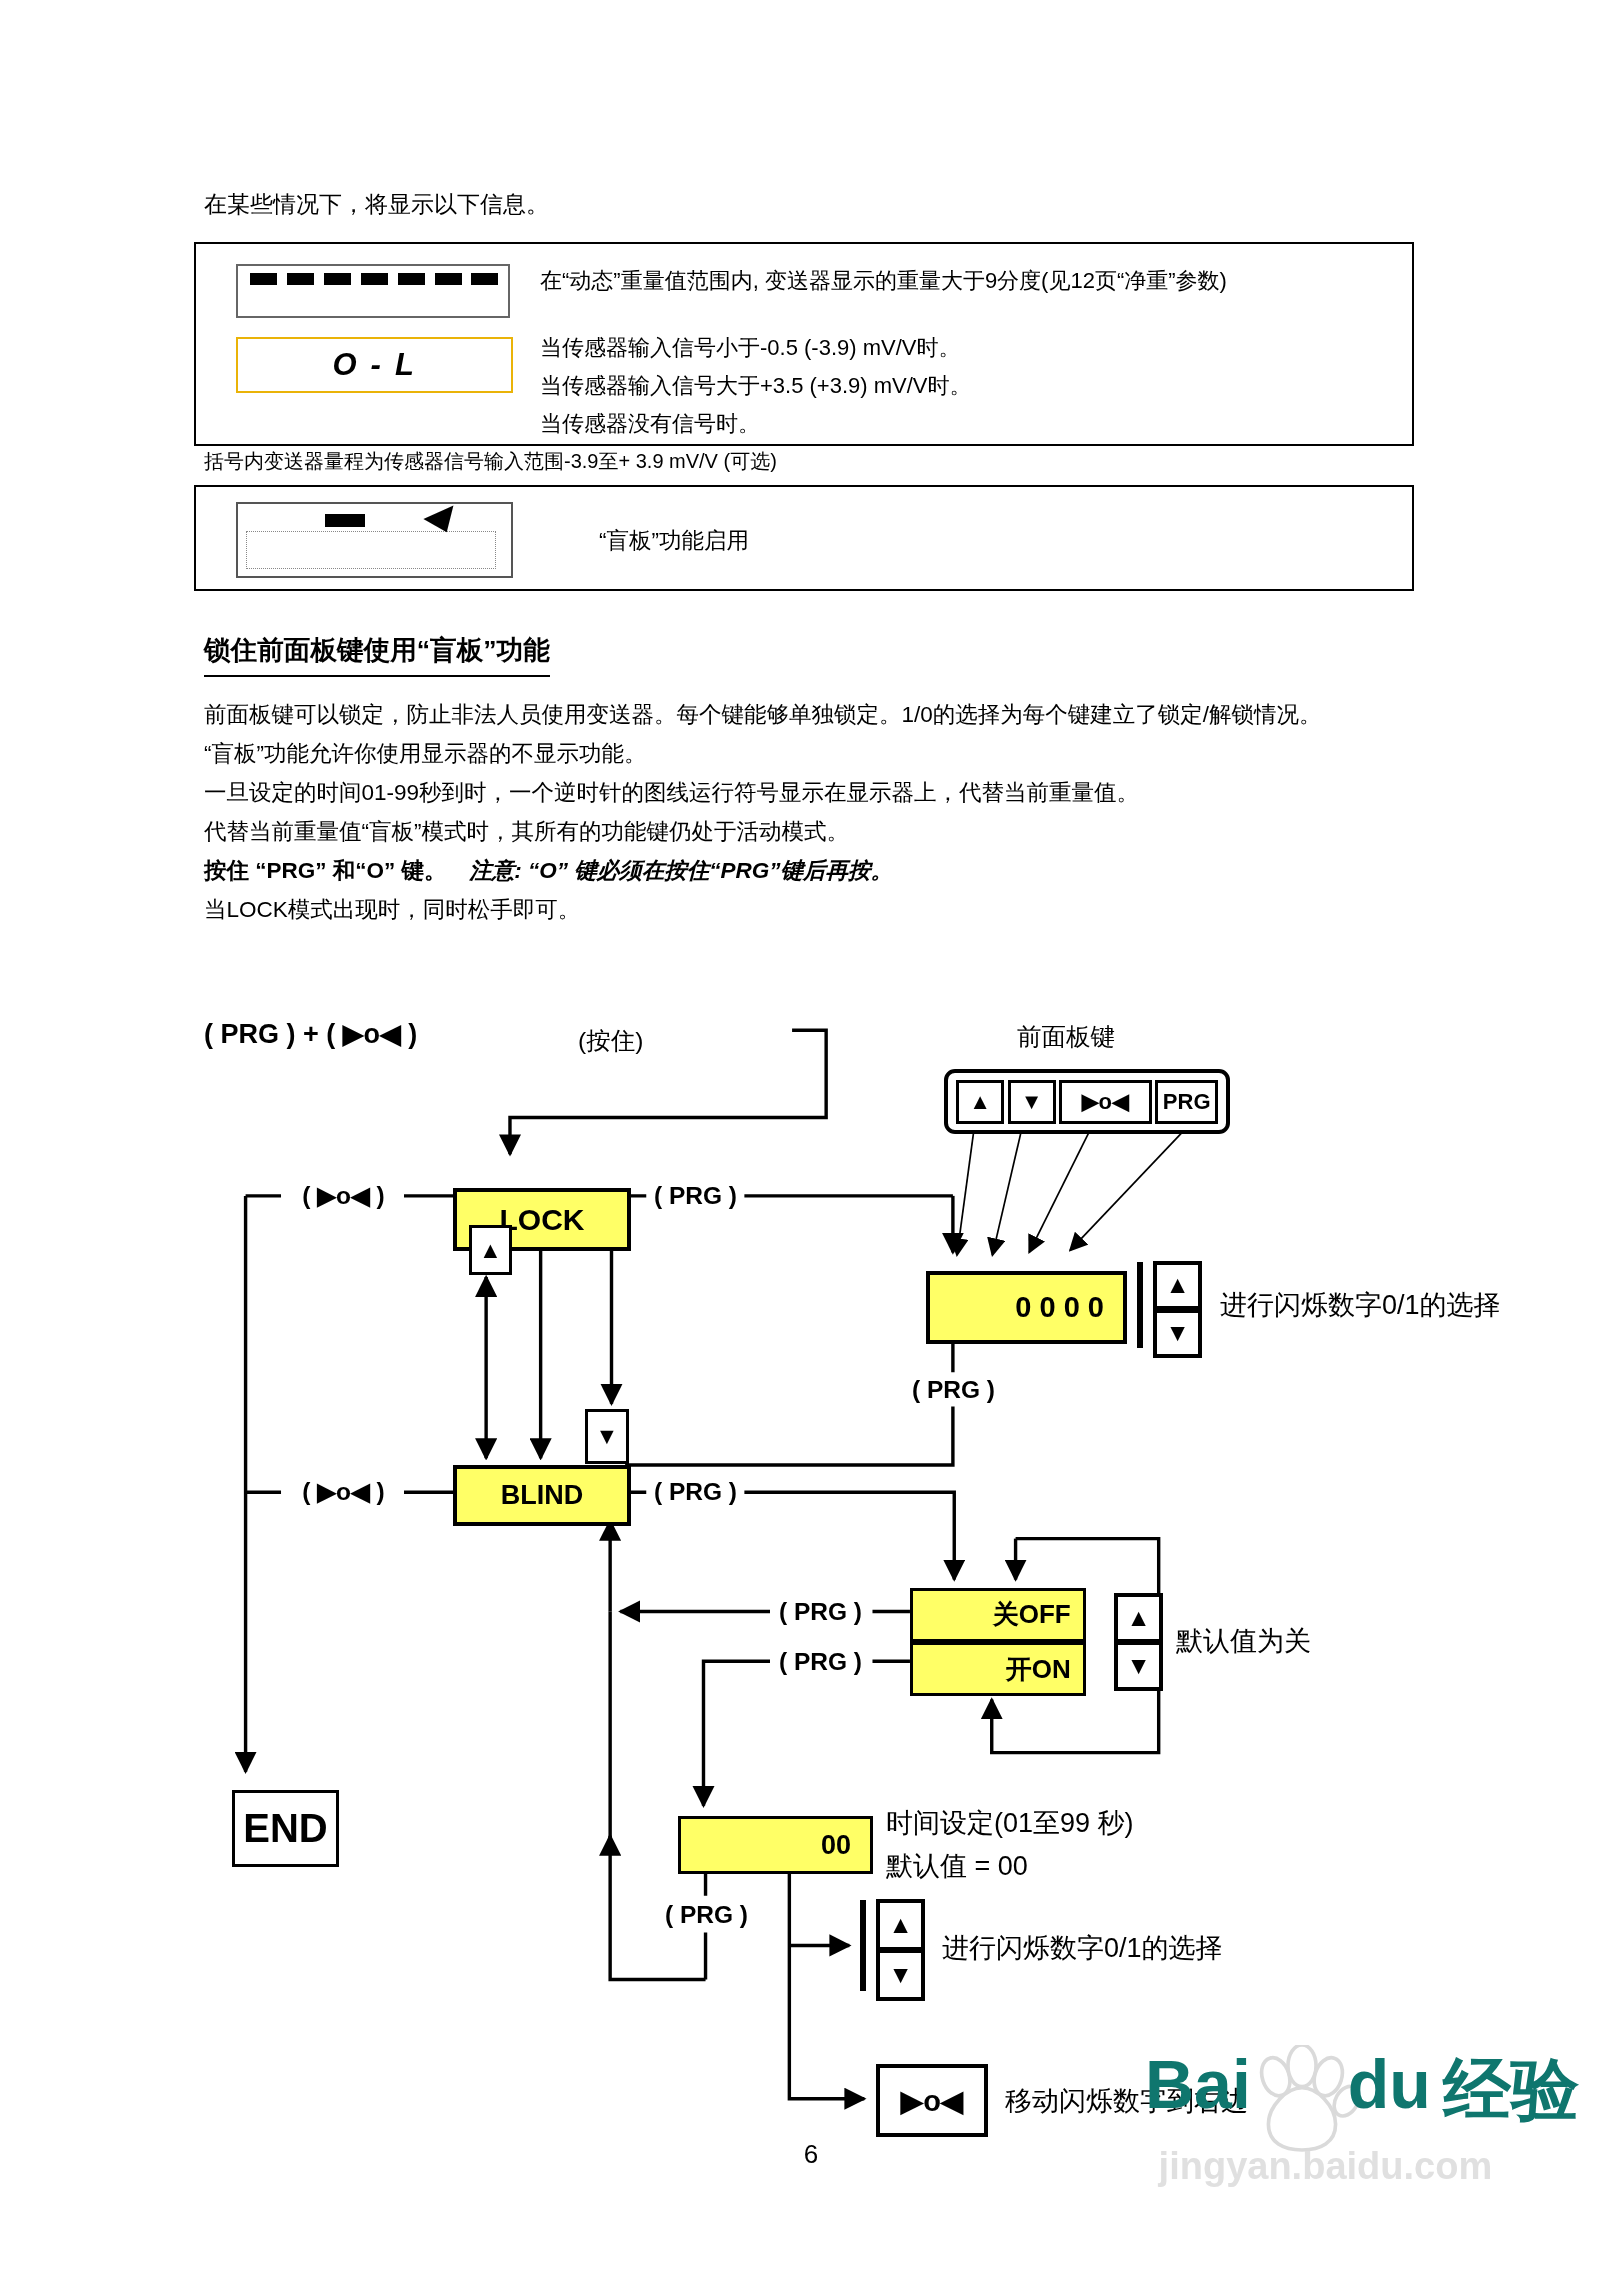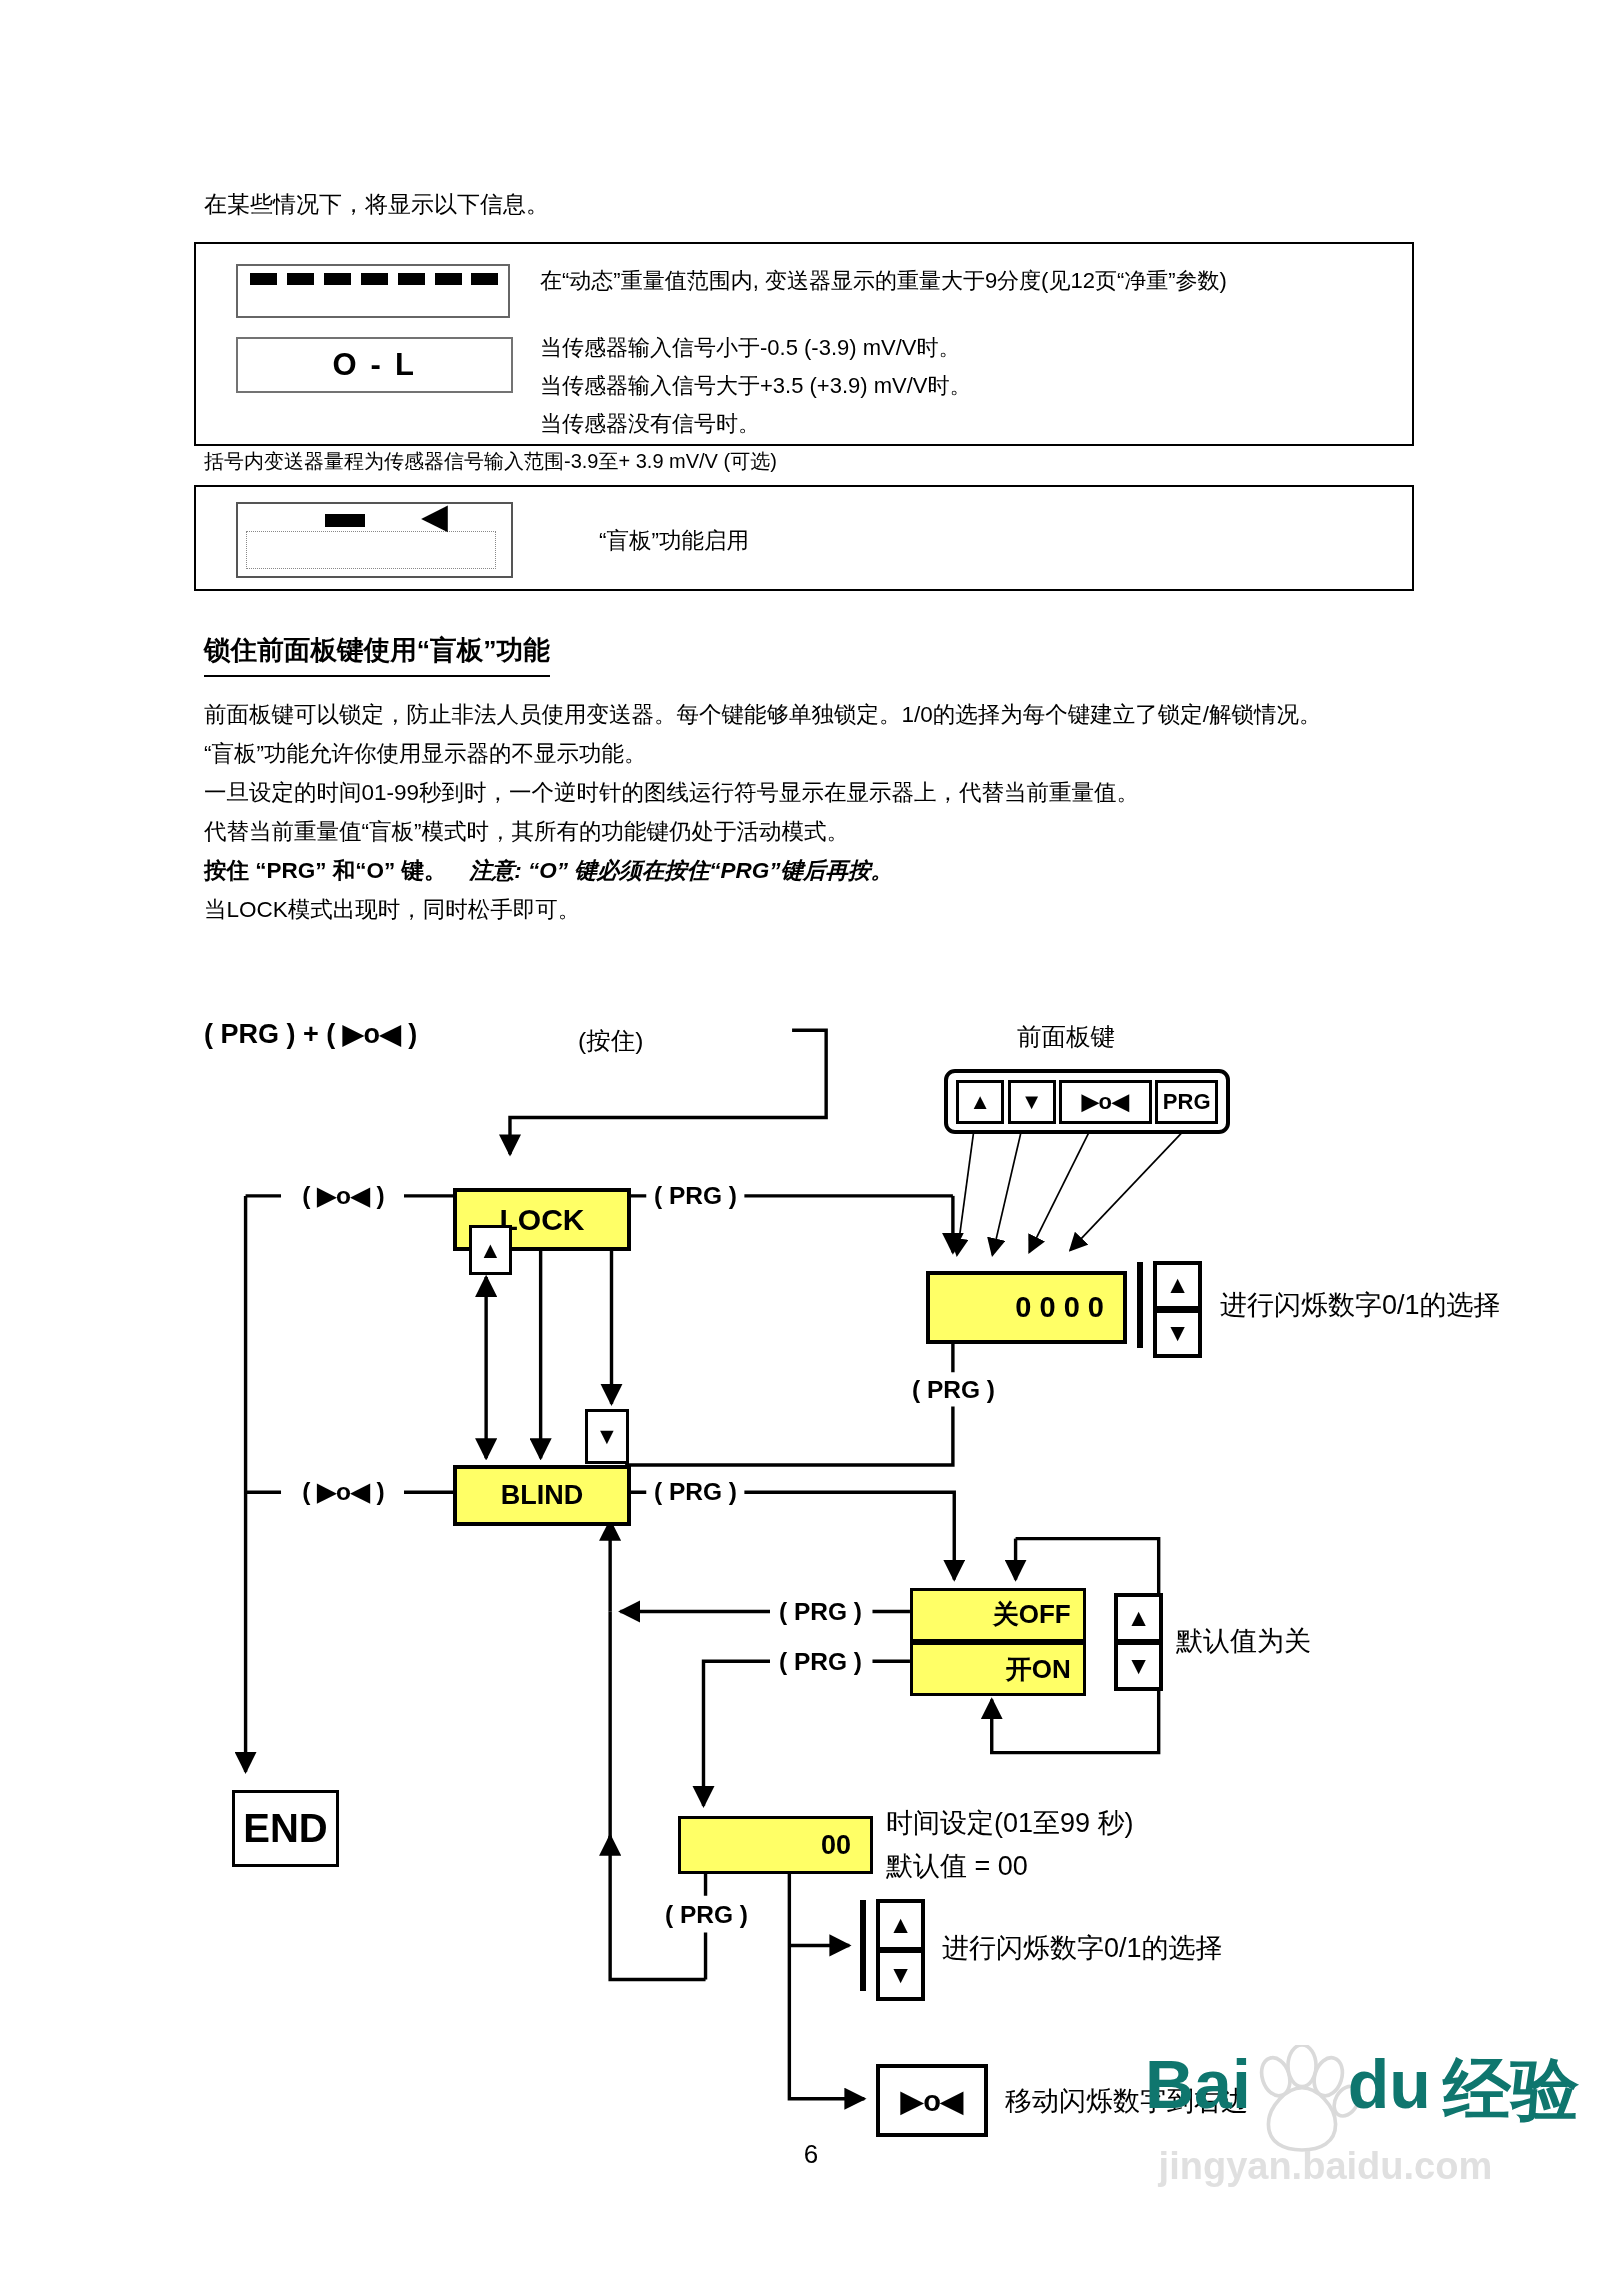--- a/index.html
+++ b/index.html
@@ -4,21 +4,21 @@
 <style>
   html,body{margin:0;padding:0;background:#fff;}
   #page{position:relative;width:1623px;height:2295px;background:#ffffff;
         font-family:"Liberation Sans", sans-serif;color:#000;overflow:hidden;}
   .abs{position:absolute;}
   .txt{font-size:22.5px;}
   svg.lines{position:absolute;left:0;top:0;pointer-events:none;}
 
   
   .outer-box{border:2px solid #000;background:#fff;}
-  .display-box{border:2px solid #737373;background:#fff;}
+  .display-box{border:2px solid #eab308;background:#fff;font-style:italic;}
   .dash-row{position:absolute;left:12.3px;top:6.8px;right:9.5px;display:flex;justify-content:space-between;}
   .dash-seg{width:27px;height:11.6px;background:#000;}
   .ol-text{width:100%;text-align:center;font-weight:bold;font-size:31px;letter-spacing:2.7px;}
   .inner-dotted{position:absolute;left:8.2px;right:15px;top:27px;bottom:6.8px;border:1.4px dotted #888;}
   .b-dash{position:absolute;left:87px;top:9.5px;width:40px;height:13.6px;background:#000;}
   .b-tri{position:absolute;left:183px;top:-8.2px;font-size:35px;}
 
   
   .heading{font-size:26.6px;font-weight:bold;border-bottom:2.7px solid #000;padding-bottom:6.8px;display:inline-block;}
   .para p{margin:0;font-size:22.5px;line-height:39px;}

